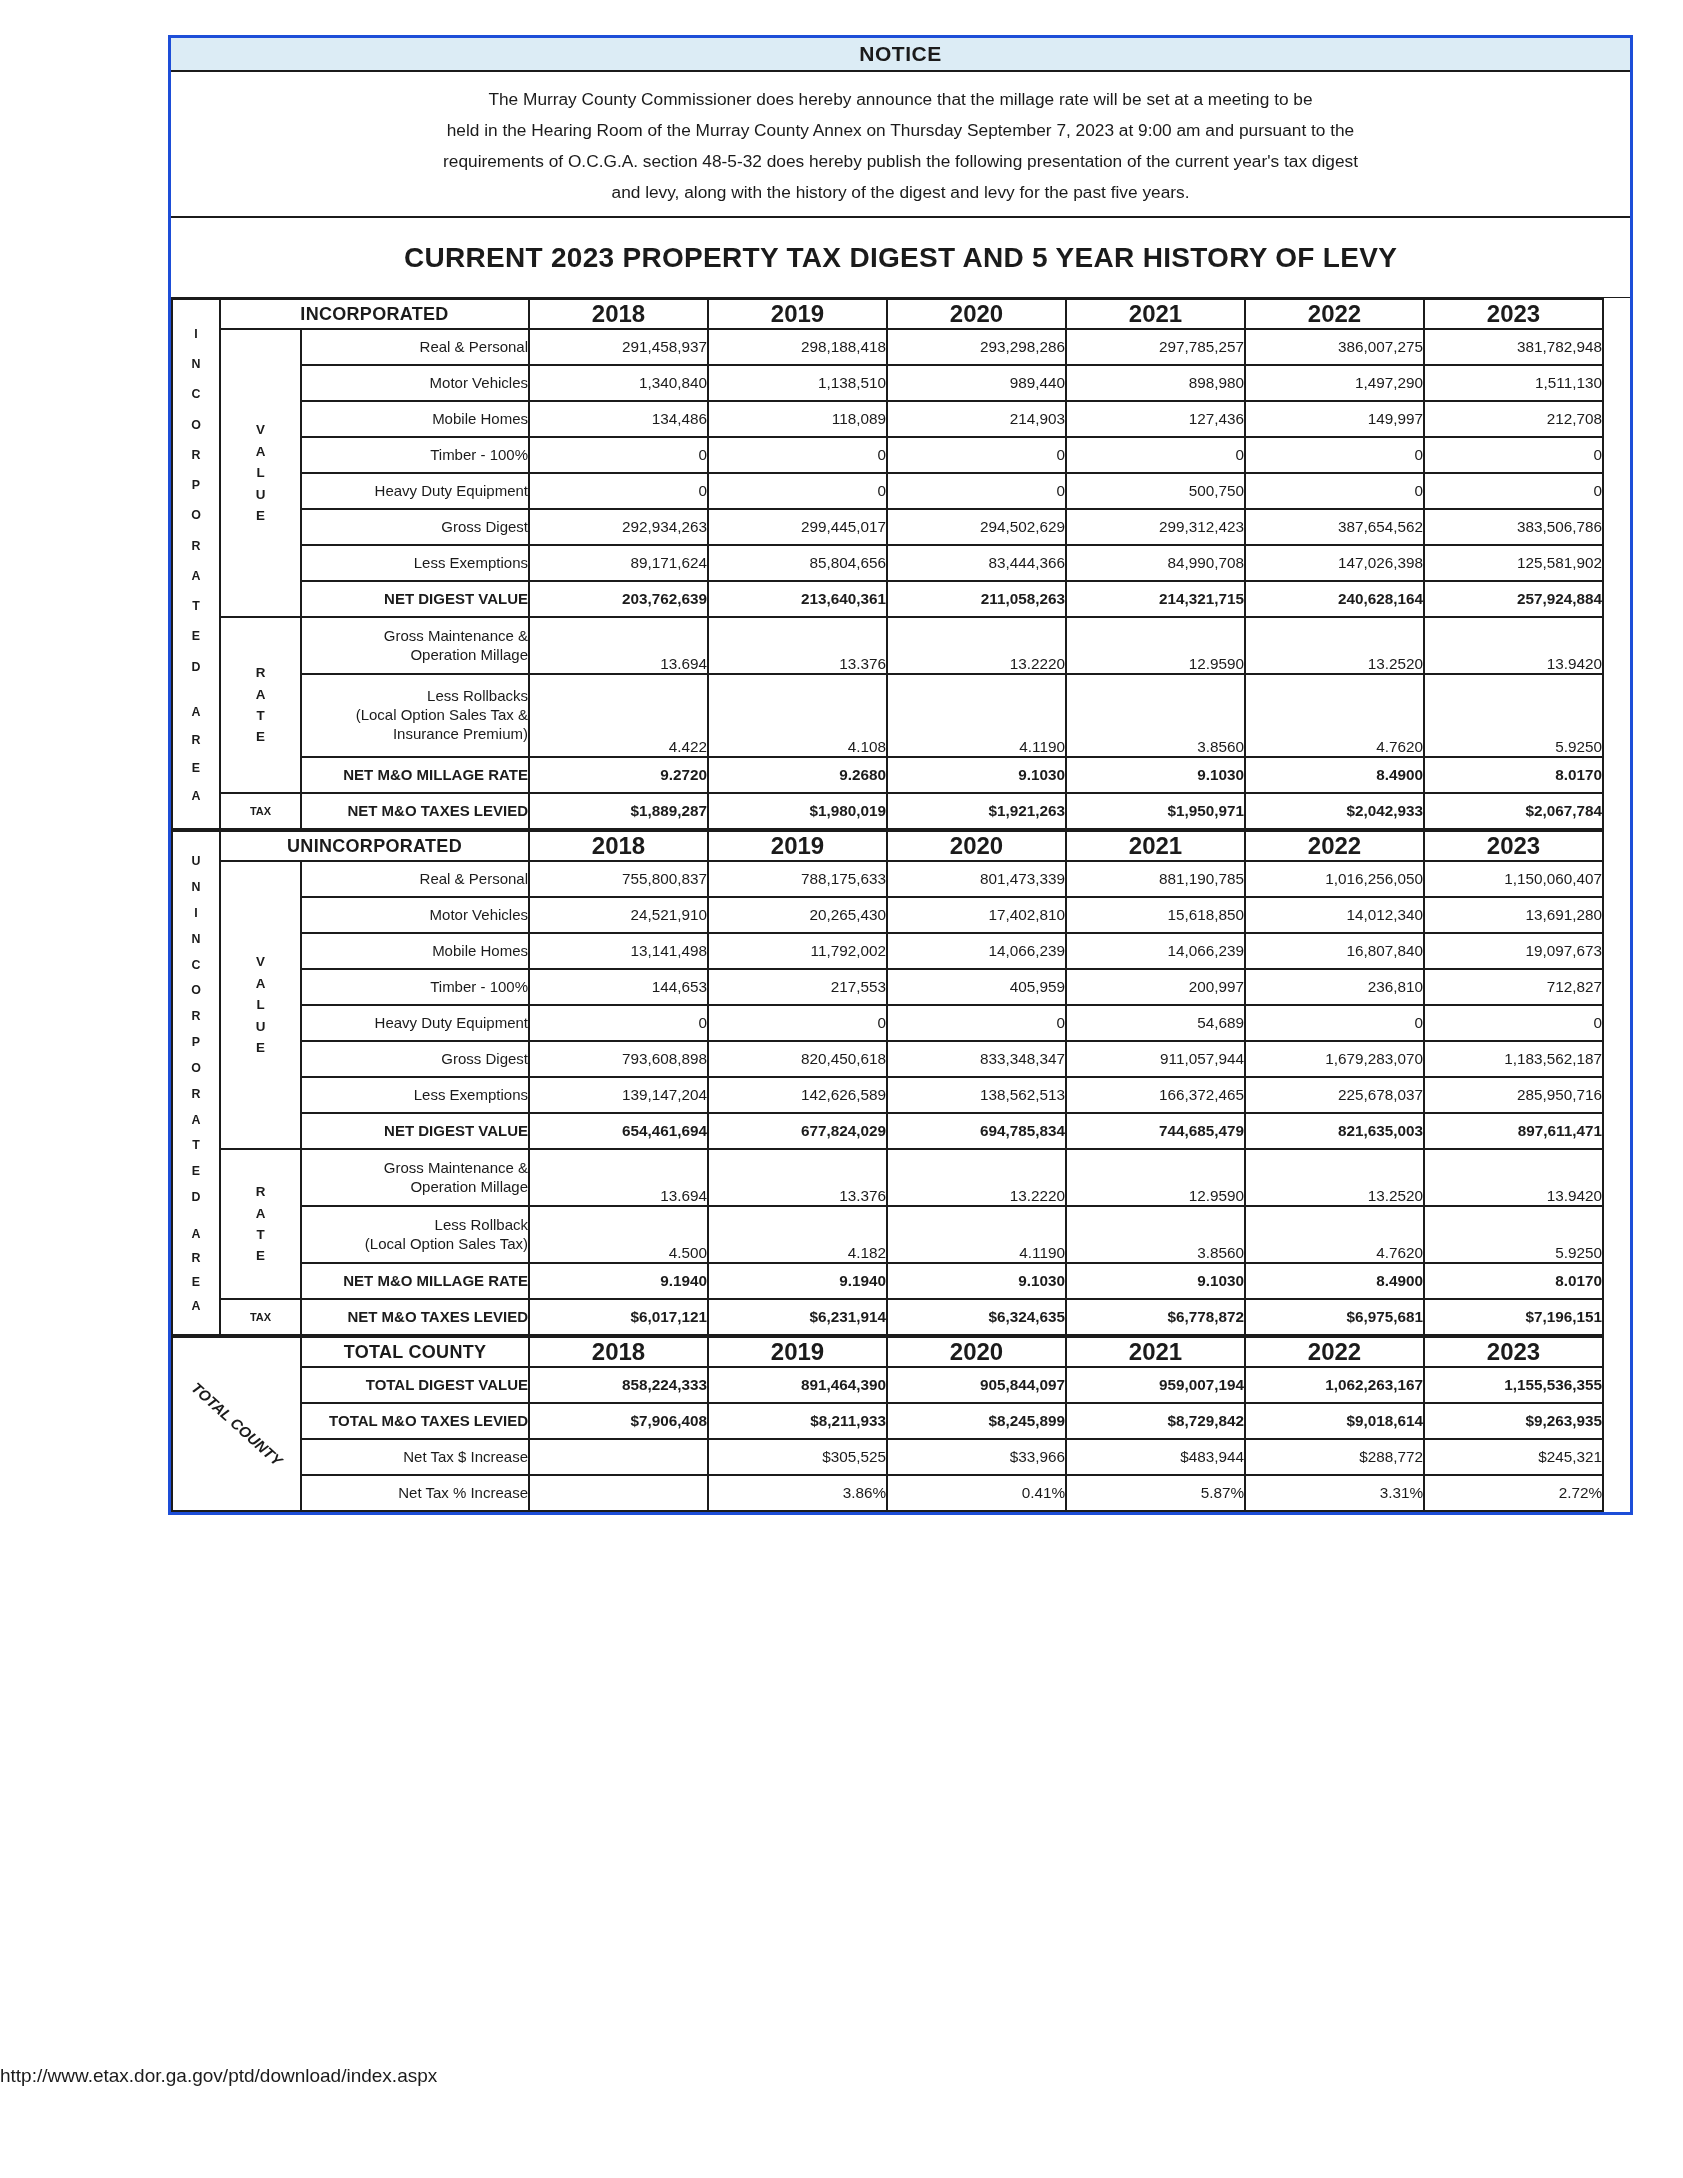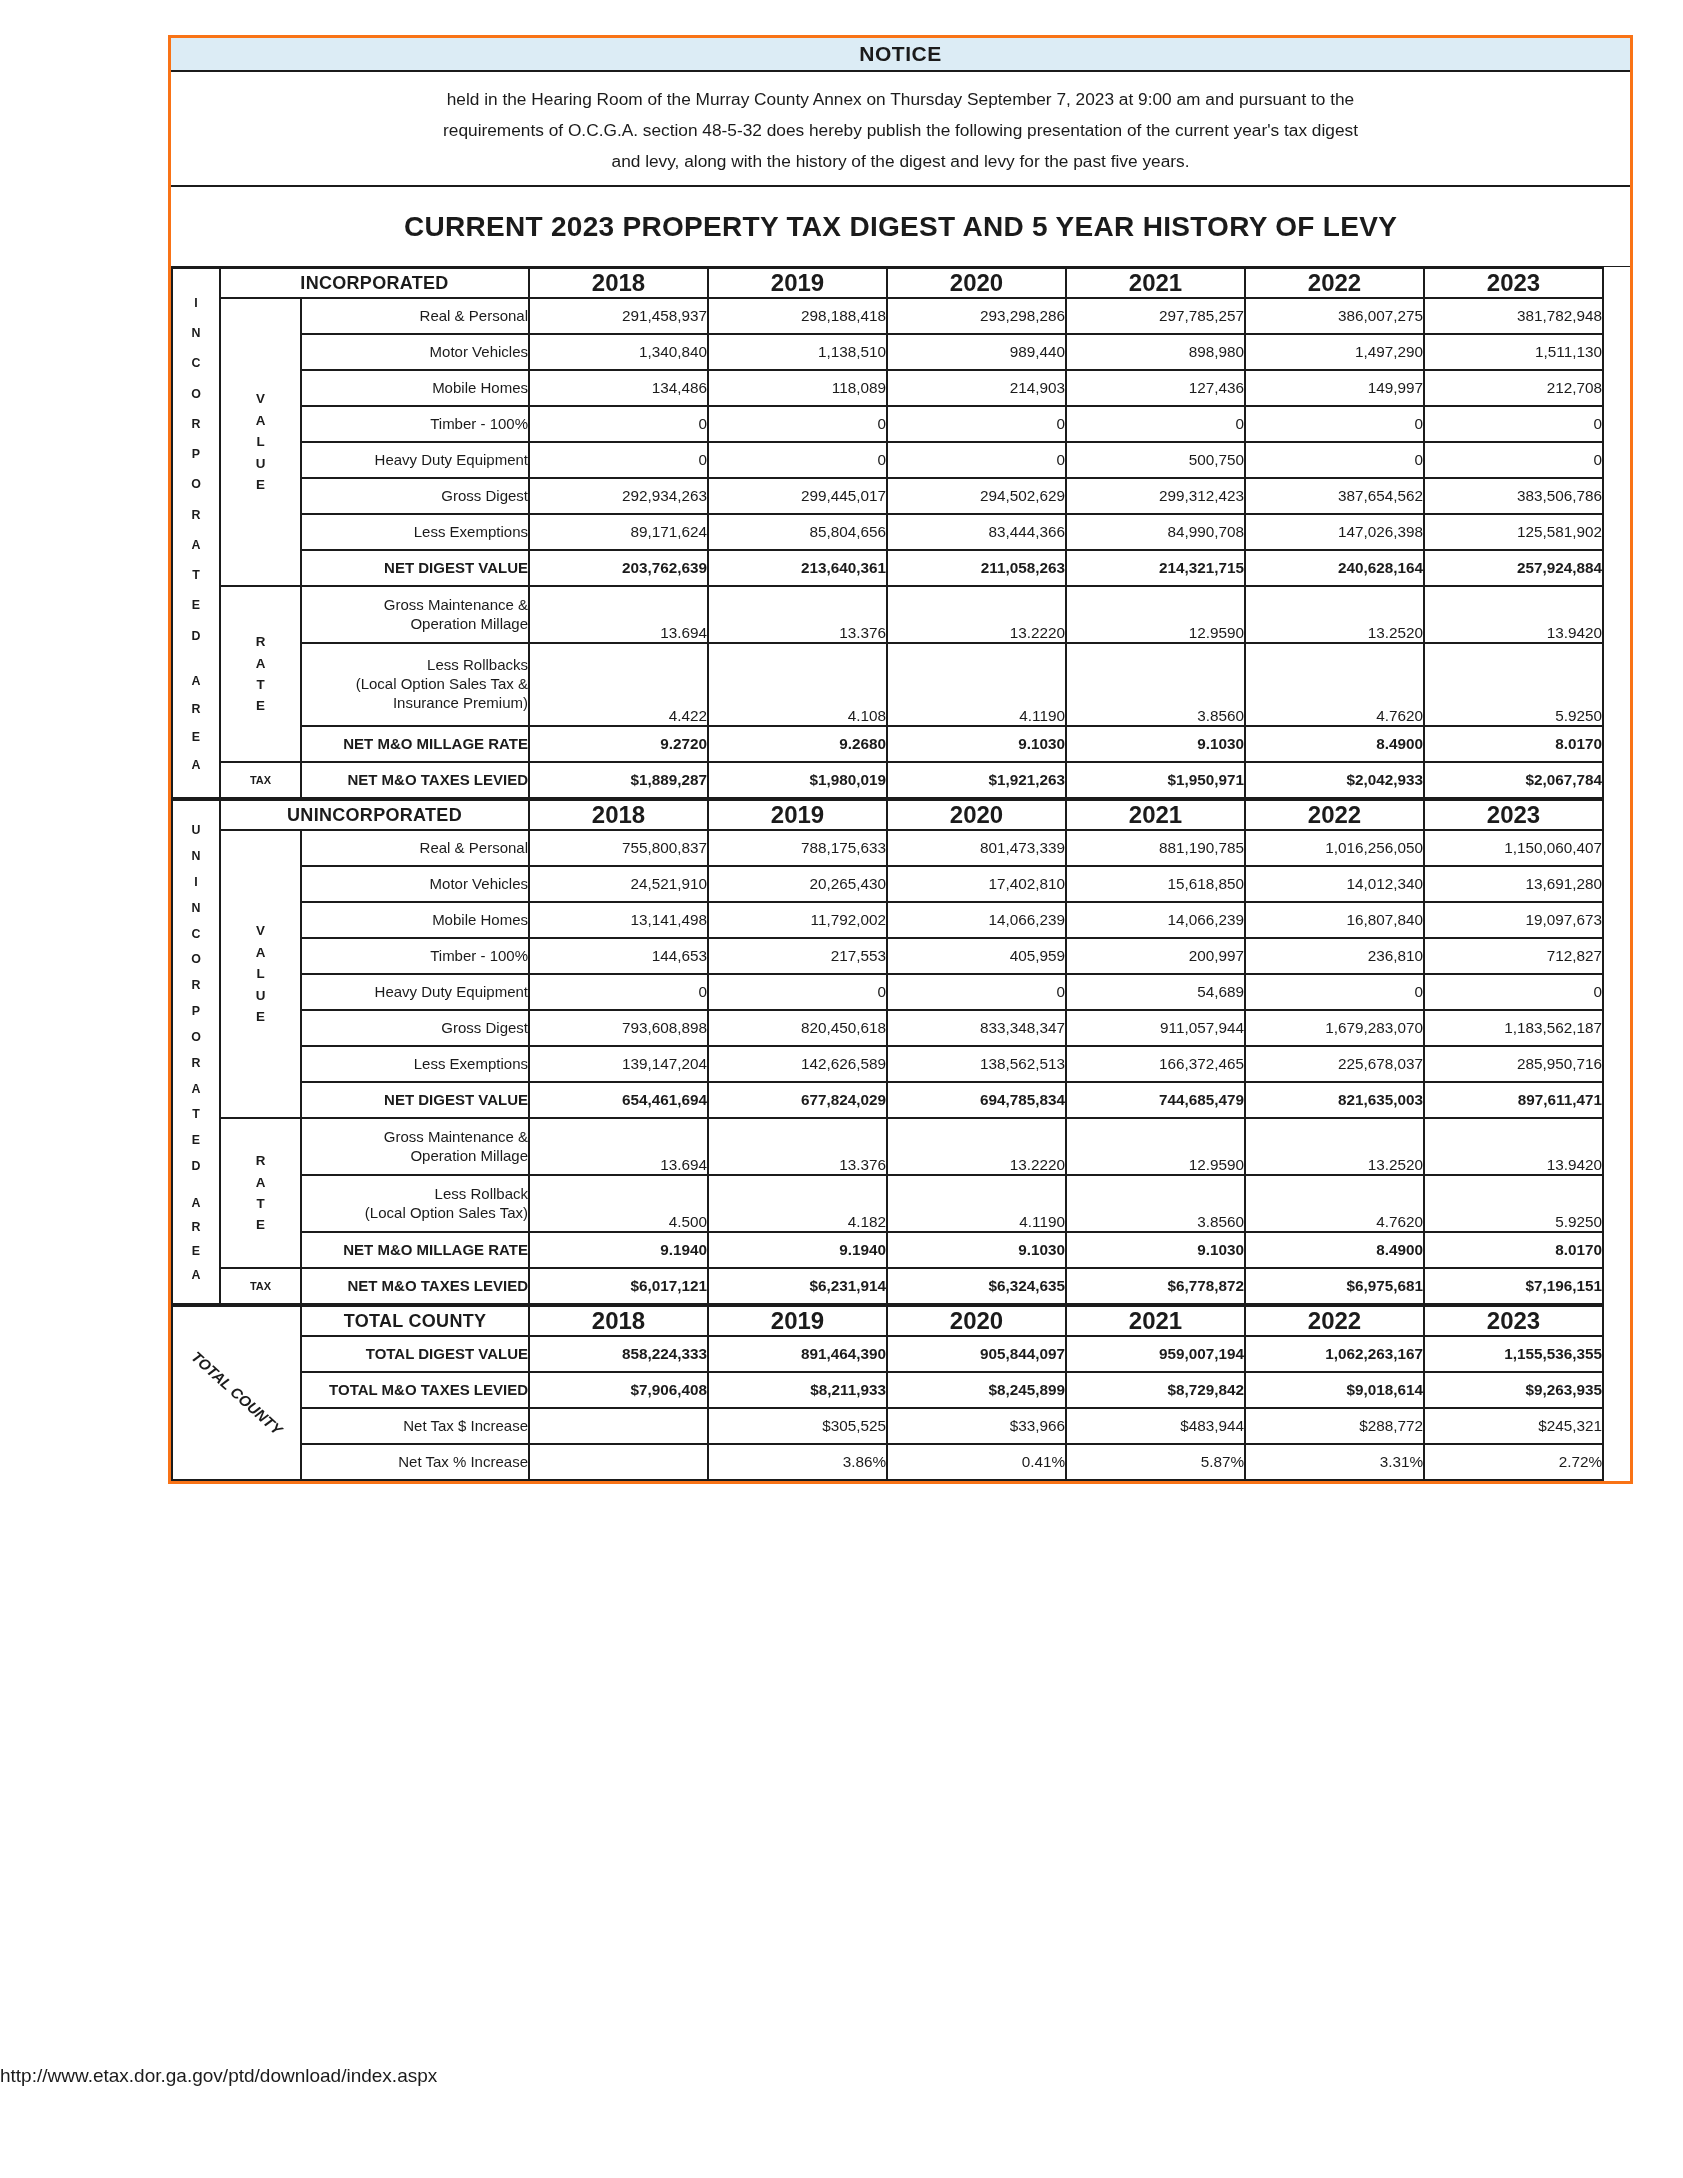--- a/index.html
+++ b/index.html
@@ -6,21 +6,21 @@
   .page{
     position:relative;
     width:1683px;height:2178px;
     background:#ffffff;
     font-family:"Liberation Sans", sans-serif;
     color:#1b1b1b;
     overflow:hidden;
   }
   .doc-box{
     position:absolute;left:168px;top:35px;width:1459px;
-    border:3px solid #f97316;
+    border:3px solid #1d4ed8;
     background:#fff;
   }
   .notice-bar{
     height:32px;display:flex;align-items:center;justify-content:center;
     font-weight:bold;font-size:21px;letter-spacing:0.5px;
     border-bottom:2px solid #1b1b1b;
     background:var(--shade,#dcecf5);
   }
   .para{padding:12px 40px 8px;text-align:center;font-size:17.3px;line-height:31px;}
   .title-row{
@@ -57,20 +57,21 @@
   }
   .footer{position:absolute;top:2065px;left:0;width:1624px;font-size:19px;}
 </style>
 </head>
 <body>
 
 <div class="page">
   <div class="doc-box">
     <div class="notice-bar">NOTICE</div>
     <div class="para">
+      <div>The Murray County Commissioner does hereby announce that the millage rate will be set at a meeting to be</div>
       <div>held in the Hearing  Room of the Murray County Annex on Thursday September 7, 2023 at 9:00 am and pursuant to the</div>
       <div>requirements of O.C.G.A. section 48-5-32 does hereby publish the following presentation of the current year's tax digest</div>
       <div>and levy, along with the history of the digest and levy for the past five years.</div>
     </div>
     <div class="title-row">CURRENT 2023 PROPERTY TAX DIGEST AND 5 YEAR HISTORY OF LEVY</div>
     <div id="tax-table">
         <table class="sec-table">
           <colgroup>
             <col style="width: 48px;">
             <col style="width: 81px;">

